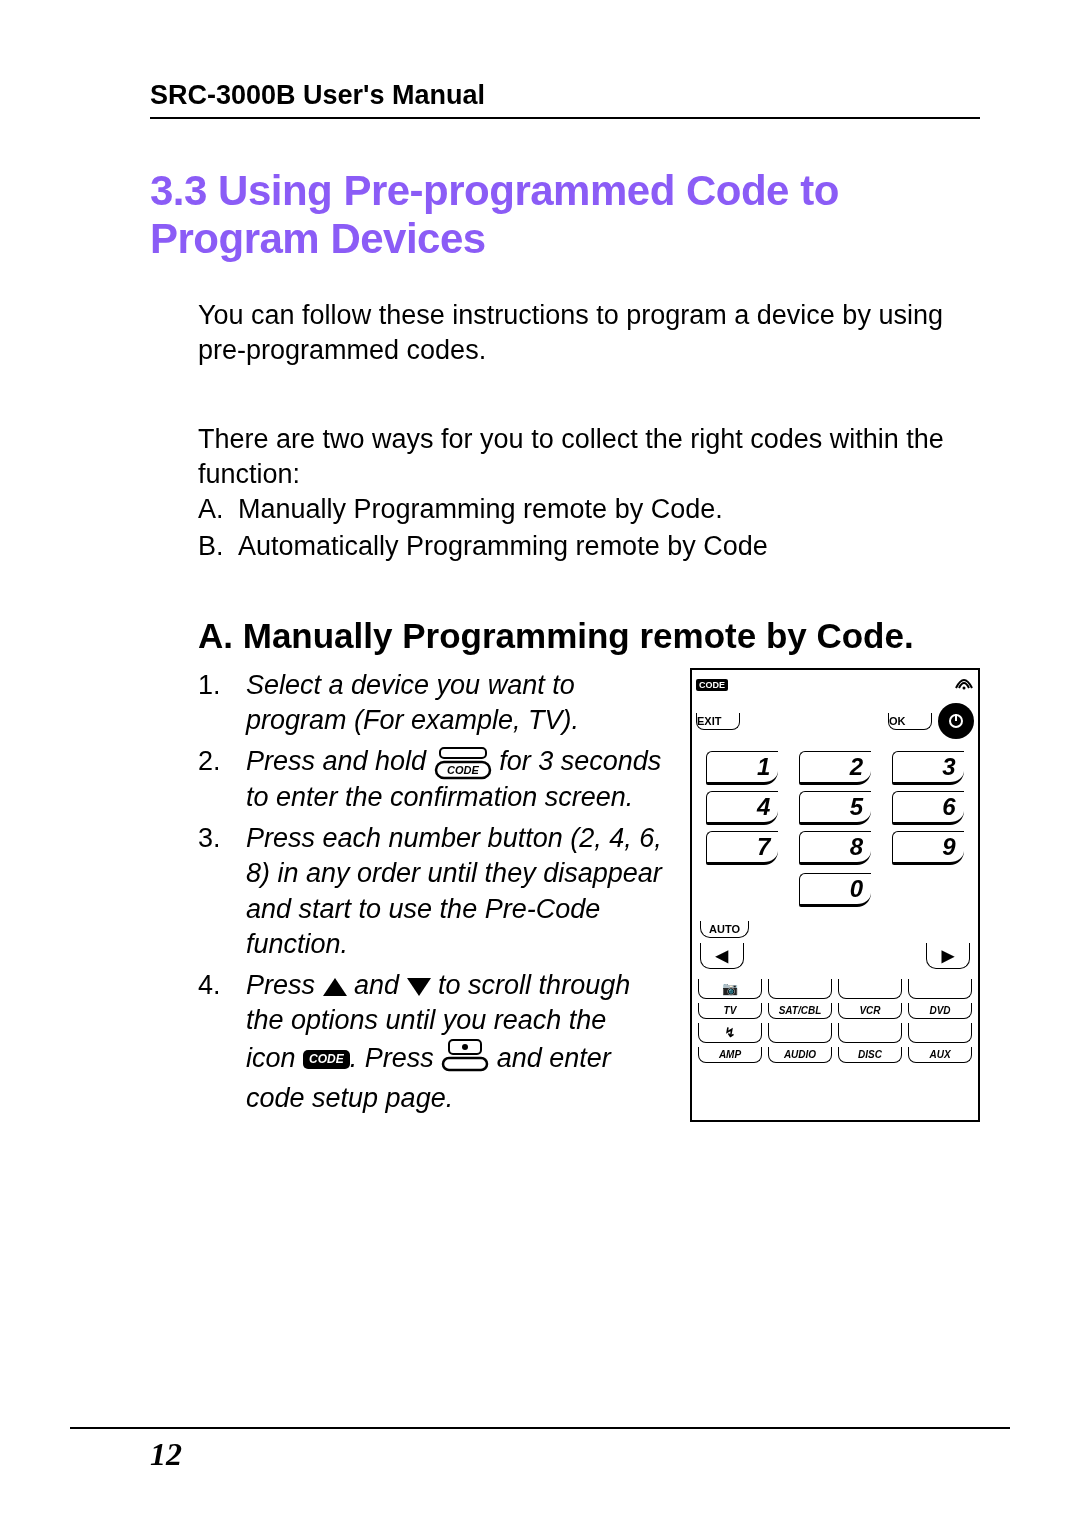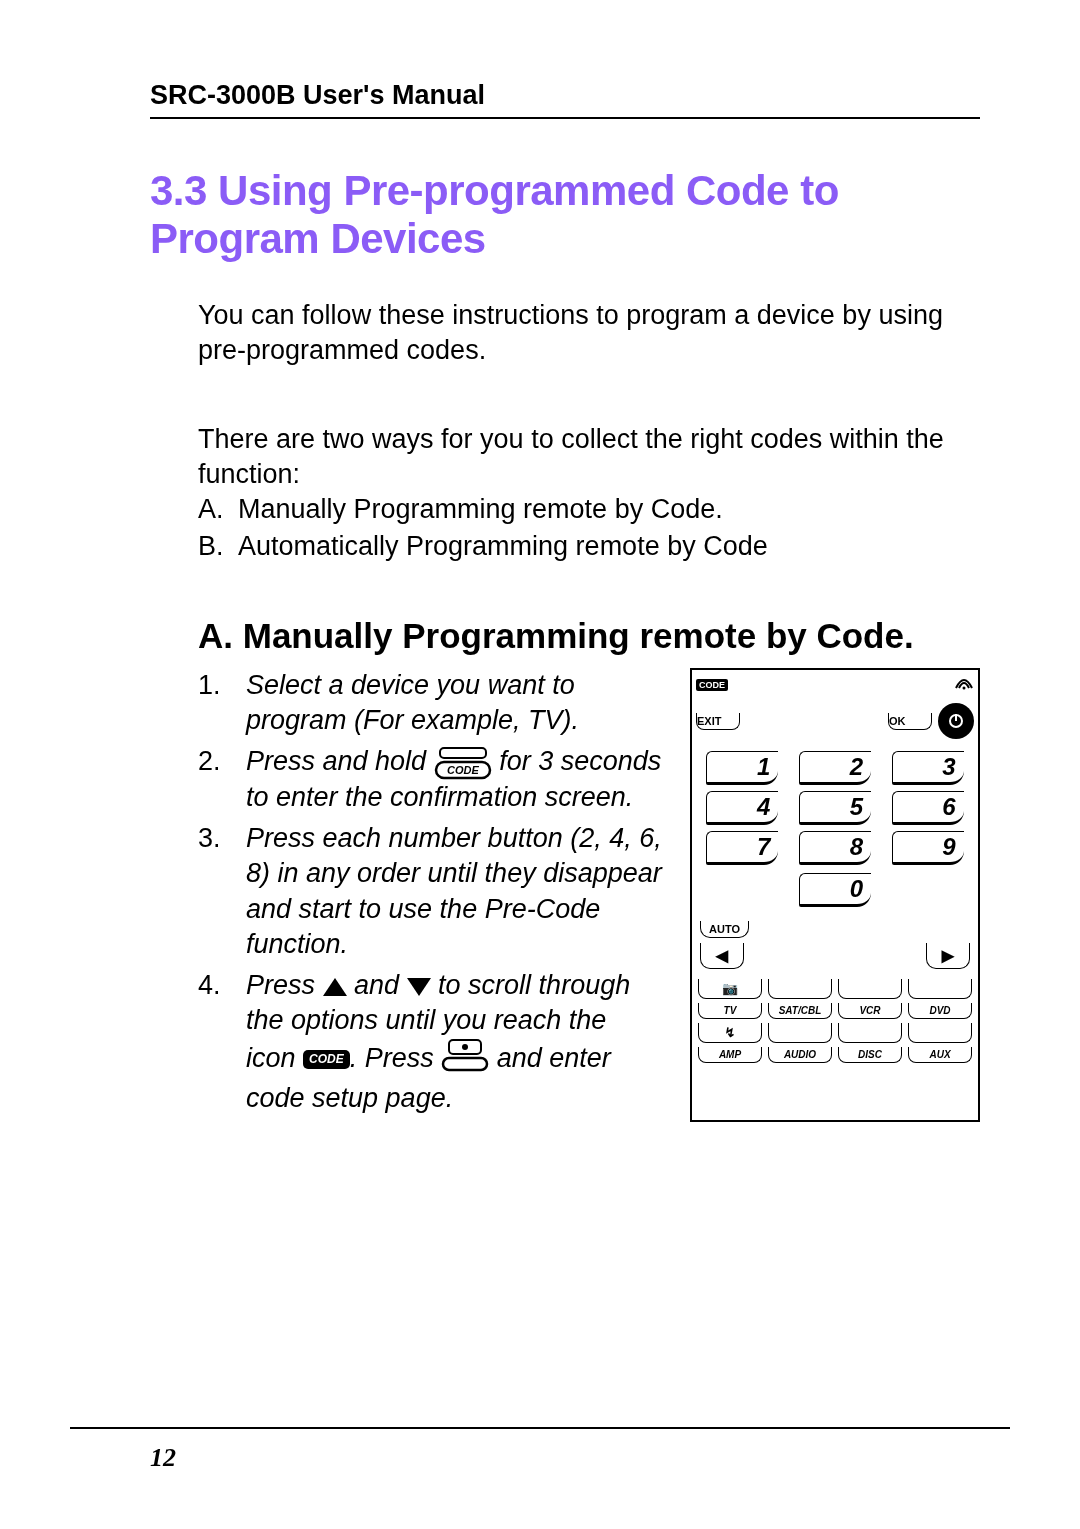--- a/index.html
+++ b/index.html
@@ -223,21 +223,21 @@
     border:none;
     border-top: 2.5px solid #000;
   }
   .page-num {
     position:absolute;
     left: 150px;
     bottom: 56px;
     font-family: "Times New Roman", serif;
     font-style: italic;
     font-weight: bold;
-    font-size: 26px;
+    font-size: 32px;
   }
 </style>
 </head>
 <body>
 
 <div class="page">
 
   <div class="header-text">SRC-3000B User's Manual</div>
   <hr class="hr-top">
 

